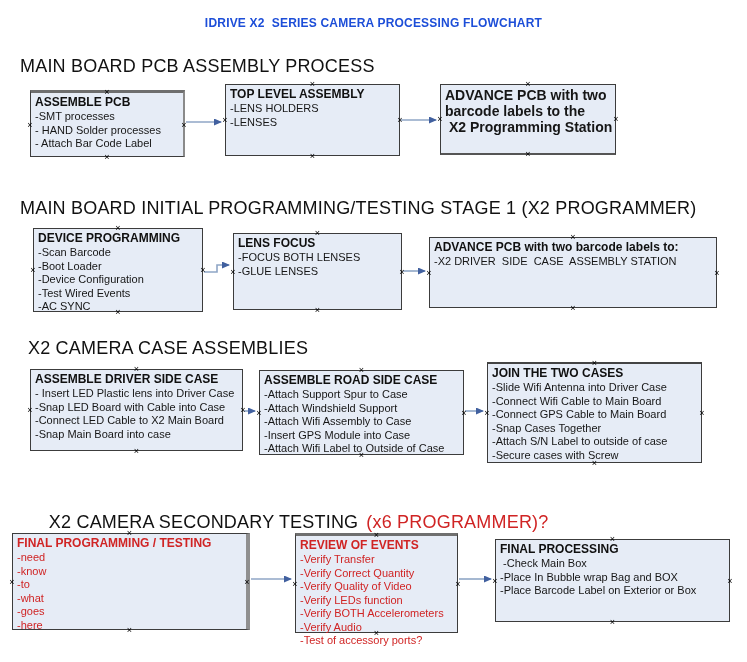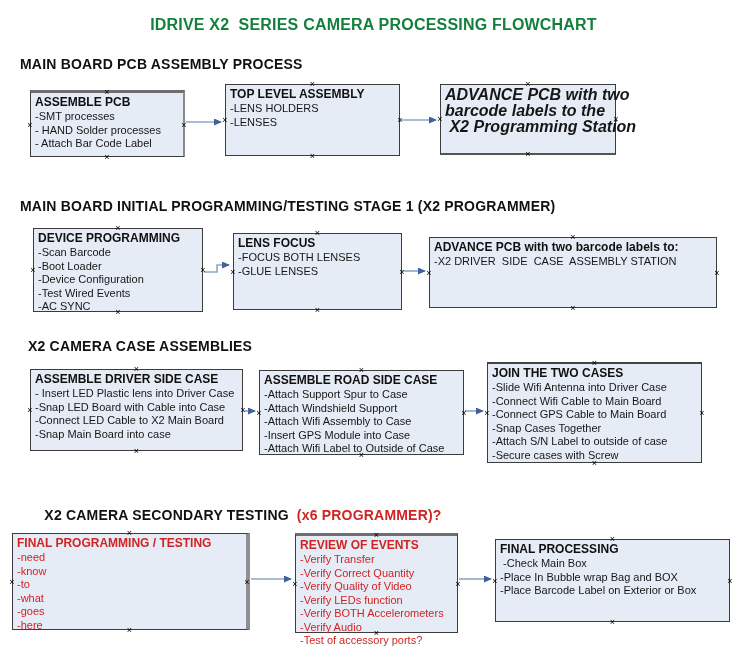--- a/index.html
+++ b/index.html
@@ -6,43 +6,43 @@
   #canvas{
     position:relative;
     width:747px;height:662px;
     background:#ffffff;
     font-family:"Liberation Sans", sans-serif;
     color:var(--text,#000);
     overflow:hidden;
   }
   #page-title{
     position:absolute;left:0;top:16px;width:747px;
-    text-align:center;font-weight:bold;font-size:16px;
-    letter-spacing:.2px;white-space:pre;color:#15803d;
+    text-align:center;font-weight:bold;font-size:12px;
+    letter-spacing:.2px;white-space:pre;color:#1d4ed8;
   }
   .section-heading{
-    position:absolute;font-weight:bold;font-size:14px;
+    position:absolute;font-weight:normal;font-size:18px;
     letter-spacing:.2px;color:#111;white-space:pre;
   }
   .section-heading .red{color:var(--red-text,#d02424);margin-left:8px;}
   #arrow-layer{position:absolute;left:0;top:0;z-index:1;pointer-events:none;}
   .fc-box{
     position:absolute;z-index:2;
     background:var(--box-fill,#e6ecf6);
     border:1px solid var(--box-border,#3c3c3c);
     padding:2px 4px;box-sizing:border-box;
   }
   .fc-title{
     font-weight:bold;font-size:12px;line-height:15px;
     white-space:pre;color:#101010;
   }
   .fc-item{
     font-size:11px;line-height:13.5px;white-space:pre;color:#161616;
   }
-  .bold-items .fc-item{font-weight:bold;font-size:16px;line-height:16px;font-style:italic;}
+  .bold-items .fc-item{font-weight:bold;font-size:14px;line-height:16px;}
   .red-box .fc-title,.red-box .fc-item{color:var(--red-text,#d02424);}
   .handle{
     position:absolute;font-size:9px;line-height:8px;width:8px;height:8px;
     text-align:center;color:#000;z-index:3;
   }
   .h-t{top:-5px;left:50%;margin-left:-4px;}
   .h-b{bottom:-5px;left:50%;margin-left:-4px;}
   .h-l{left:-5px;top:50%;margin-top:-4px;}
   .h-r{right:-5px;top:50%;margin-top:-4px;}
 </style>

